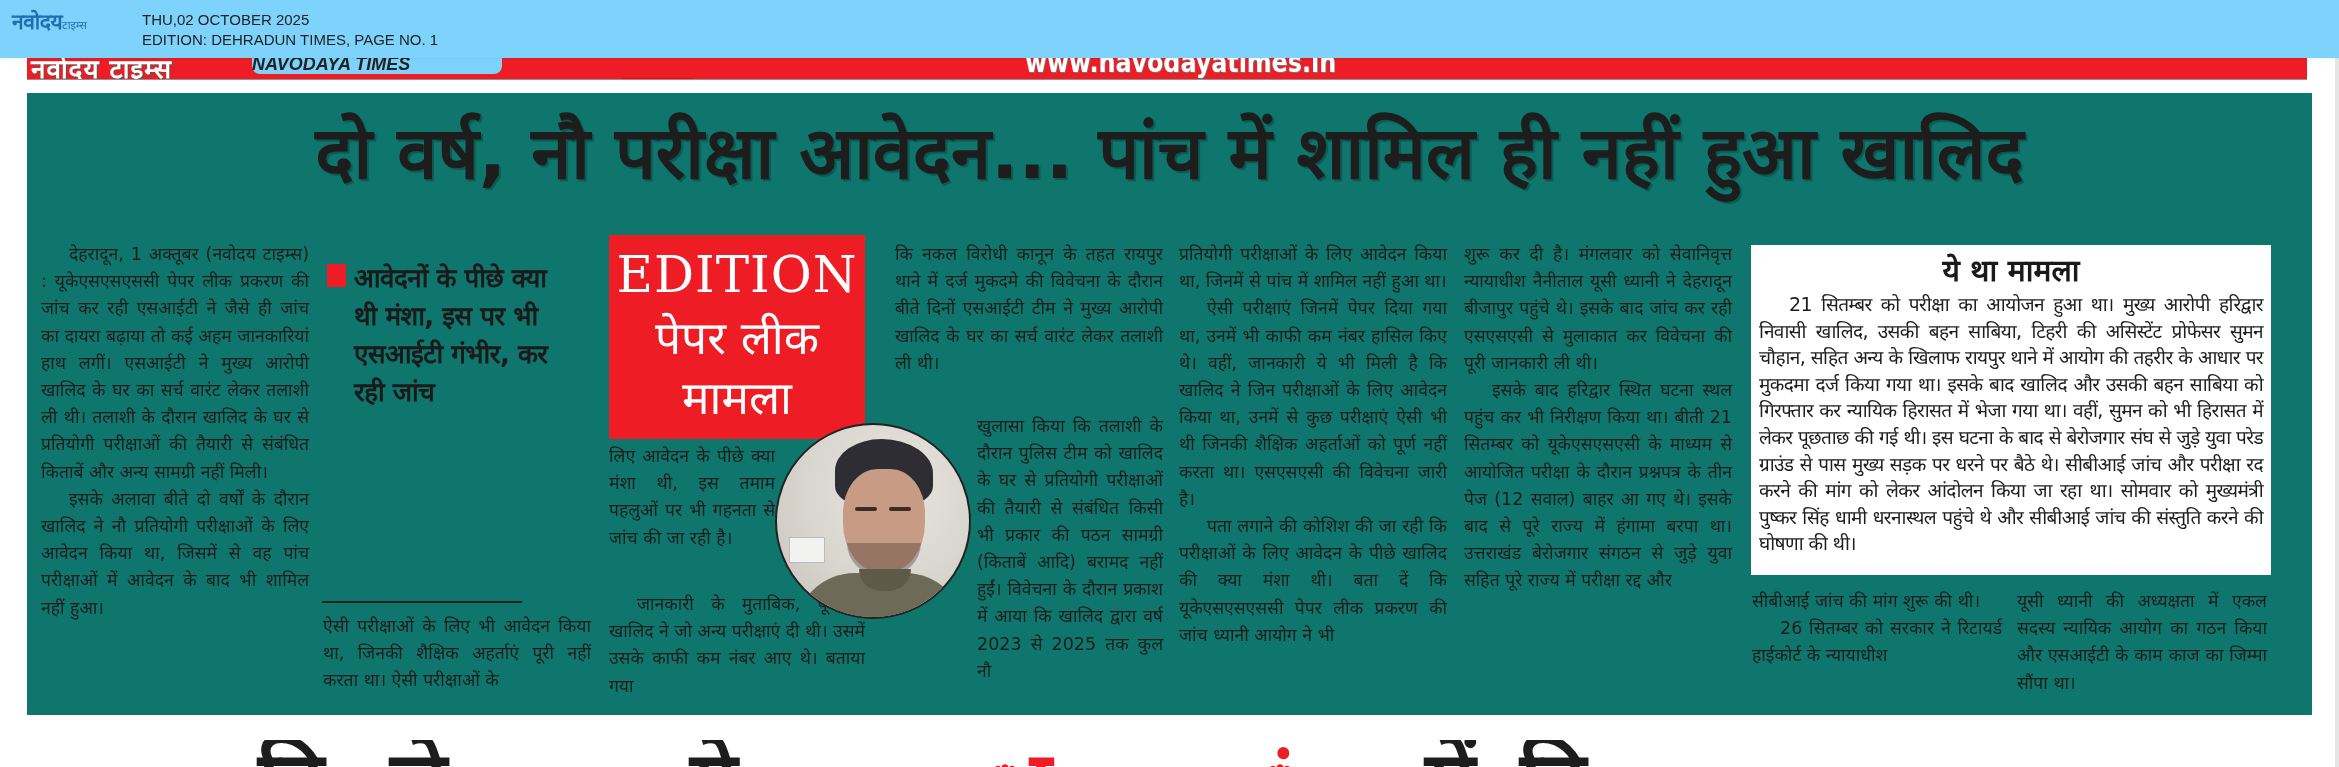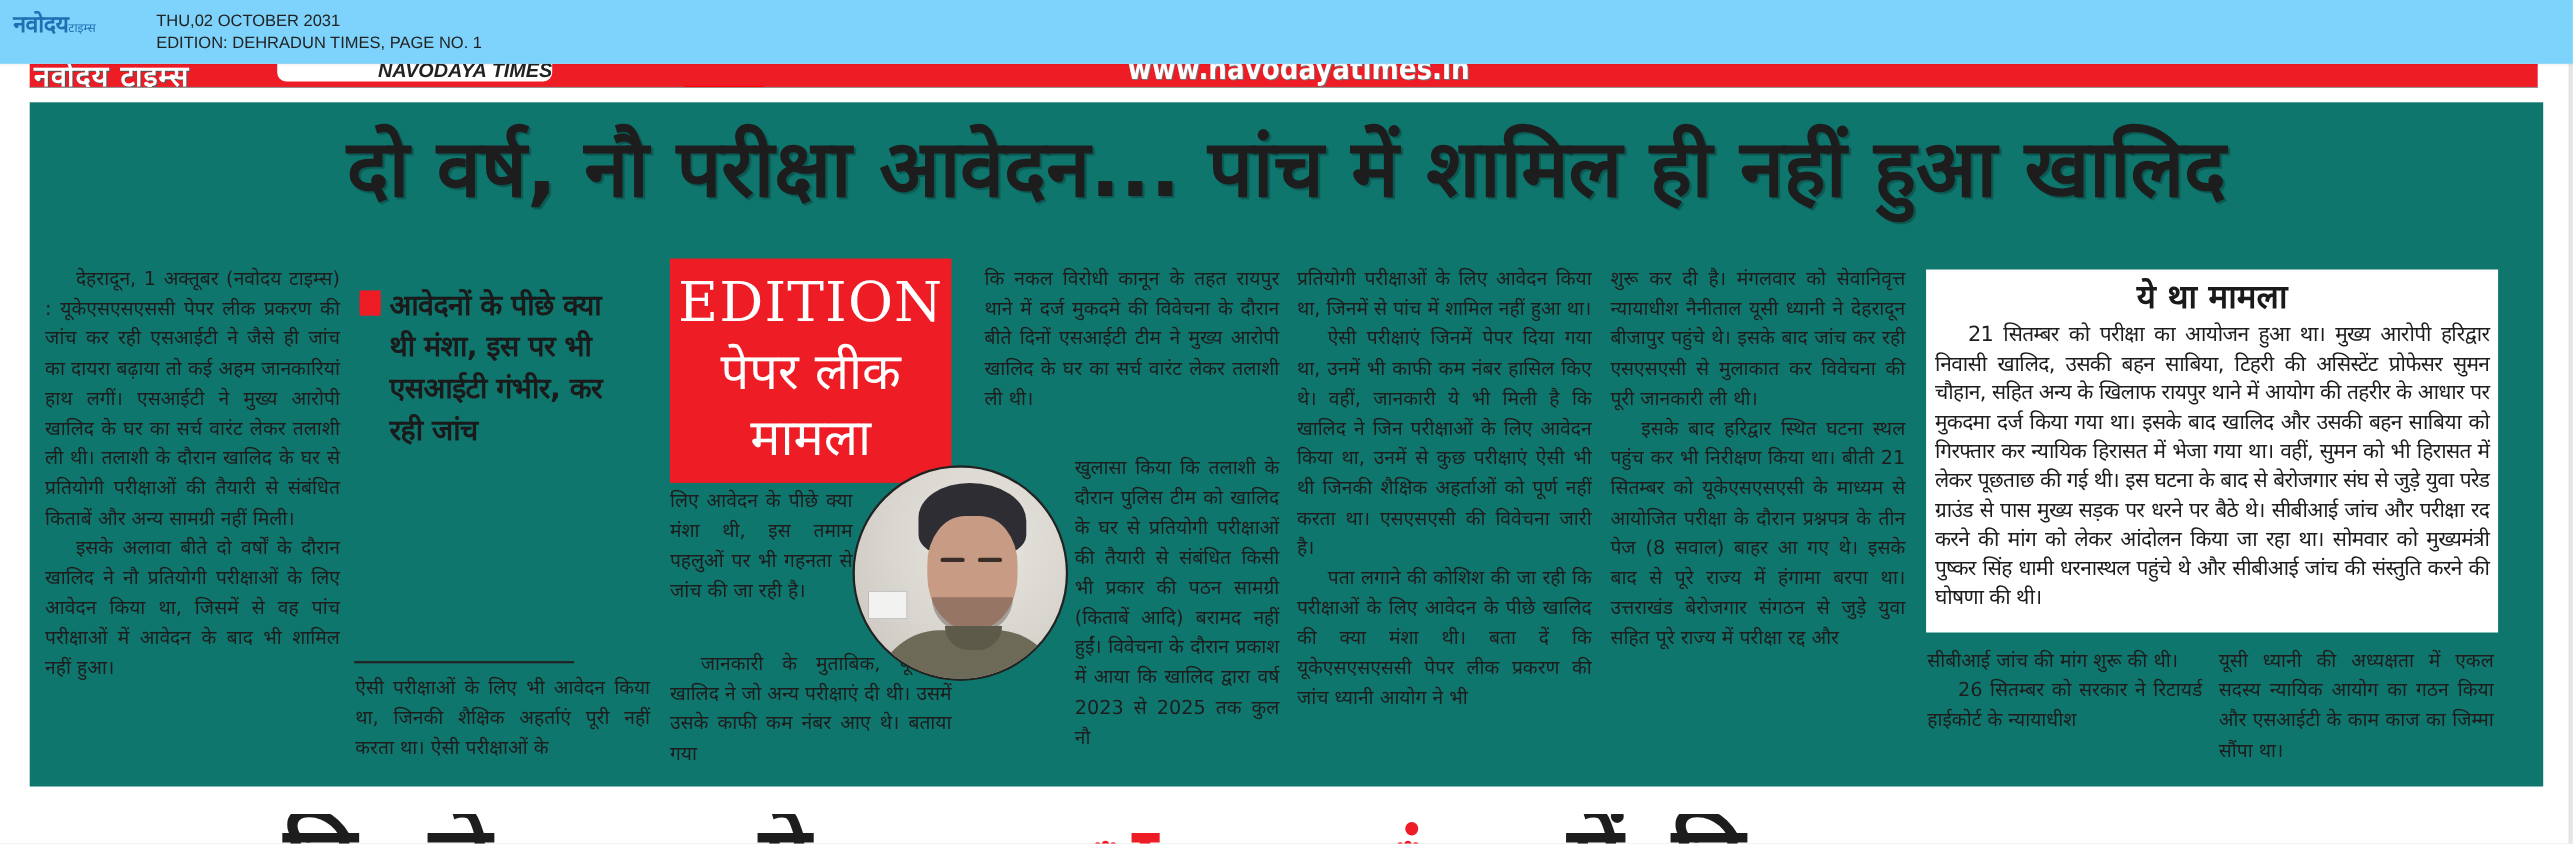--- a/index.html
+++ b/index.html
@@ -24,21 +24,21 @@
     position: absolute; left: 27px; top: 58px; width: 2280px; height: 22px;
     background: #ee1c25; border-bottom: 1px solid #9a8f8f; overflow: hidden;
   }
   .masthead-brand {
     position: absolute; left: 4px; top: -8px;
     font-family: "DejaVu Sans", sans-serif; font-weight: bold; font-size: 26px;
     color: #fff; text-shadow: 1px 1px 0 #555; letter-spacing: 1px;
   }
   .masthead-pill {
     position: absolute; left: 225px; top: -12px; width: 250px; height: 28px;
-    background: #ffffff; border-radius: 8px; text-align: right;
+    background: #7dd3fc; border-radius: 8px; text-align: left;
     font-family: "Liberation Sans", sans-serif; font-style: italic; font-weight: bold;
     font-size: 18px; line-height: 36px; color: #222;
   }
   .masthead-url {
     position: absolute; left: 998px; top: -12px;
     font-family: "DejaVu Sans", sans-serif; font-weight: bold; font-size: 28px;
     color: #fff; text-shadow: 1px 1px 0 #777; transform: scaleX(0.85); transform-origin: left;
   }
   .masthead-underline { position: absolute; left: 622px; top: 78px; width: 72px; height: 1px; background: #ff0000; z-index: 3; }
 
@@ -123,21 +123,21 @@
   .next-headline .red { color: #ee1c25; }
 </style>
 </head>
 <body>
 
 <div class="viewer-header">
   <div class="viewer-logo">
     <span>नवोदय</span><span class="sub">टाइम्स</span>
   </div>
   <div class="viewer-meta">
-    <div>THU,02 OCTOBER 2031</div>
+    <div>THU,02 OCTOBER 2025</div>
     <div>EDITION: DEHRADUN TIMES, PAGE NO. 1</div>
   </div>
 </div>
 
 <div class="masthead">
   <div class="masthead-brand">नवोदय टाइम्स</div>
   <div class="masthead-pill">NAVODAYA TIMES</div>
   <div class="masthead-url">www.navodayatimes.in</div>
 </div>
 <div class="masthead-underline"></div>
@@ -197,21 +197,21 @@
   </div>
 
   <div class="col" style="left:1152px; top:148px; width:268px;">
     <p>प्रतियोगी परीक्षाओं के लिए आवेदन किया था, जिनमें से पांच में शामिल नहीं हुआ था।</p>
     <p class="indent">ऐसी परीक्षाएं जिनमें पेपर दिया गया था, उनमें भी काफी कम नंबर हासिल किए थे। वहीं, जानकारी ये भी मिली है कि खालिद ने जिन परीक्षाओं के लिए आवेदन किया था, उनमें से कुछ परीक्षाएं ऐसी भी थी जिनकी शैक्षिक अहर्ताओं को पूर्ण नहीं करता था। एसएसएसी की विवेचना जारी है।</p>
     <p class="indent">पता लगाने की कोशिश की जा रही कि परीक्षाओं के लिए आवेदन के पीछे खालिद की क्या मंशा थी। बता दें कि यूकेएसएसएससी पेपर लीक प्रकरण की जांच ध्यानी आयोग ने भी</p>
   </div>
 
   <div class="col" style="left:1437px; top:148px; width:268px;">
     <p>शुरू कर दी है। मंगलवार को सेवानिवृत्त न्यायाधीश नैनीताल यूसी ध्यानी ने देहरादून बीजापुर पहुंचे थे। इसके बाद जांच कर रही एसएसएसी से मुलाकात कर विवेचना की पूरी जानकारी ली थी।</p>
-    <p class="indent">इसके बाद हरिद्वार स्थित घटना स्थल पहुंच कर भी निरीक्षण किया था। बीती 21 सितम्बर को यूकेएसएसएसी के माध्यम से आयोजित परीक्षा के दौरान प्रश्नपत्र के तीन पेज (8 सवाल) बाहर आ गए थे। इसके बाद से पूरे राज्य में हंगामा बरपा था। उत्तराखंड बेरोजगार संगठन से जुड़े युवा सहित पूरे राज्य में परीक्षा रद्द और</p>
+    <p class="indent">इसके बाद हरिद्वार स्थित घटना स्थल पहुंच कर भी निरीक्षण किया था। बीती 21 सितम्बर को यूकेएसएसएसी के माध्यम से आयोजित परीक्षा के दौरान प्रश्नपत्र के तीन पेज (12 सवाल) बाहर आ गए थे। इसके बाद से पूरे राज्य में हंगामा बरपा था। उत्तराखंड बेरोजगार संगठन से जुड़े युवा सहित पूरे राज्य में परीक्षा रद्द और</p>
   </div>
 
   <div class="sidebar-box">
     <div class="sidebar-title">ये था मामला</div>
     <div class="sidebar-body">21 सितम्बर को परीक्षा का आयोजन हुआ था। मुख्य आरोपी हरिद्वार निवासी खालिद, उसकी बहन साबिया, टिहरी की असिस्टेंट प्रोफेसर सुमन चौहान, सहित अन्य के खिलाफ रायपुर थाने में आयोग की तहरीर के आधार पर मुकदमा दर्ज किया गया था। इसके बाद खालिद और उसकी बहन साबिया को गिरफ्तार कर न्यायिक हिरासत में भेजा गया था। वहीं, सुमन को भी हिरासत में लेकर पूछताछ की गई थी। इस घटना के बाद से बेरोजगार संघ से जुड़े युवा परेड ग्राउंड से पास मुख्य सड़क पर धरने पर बैठे थे। सीबीआई जांच और परीक्षा रद करने की मांग को लेकर आंदोलन किया जा रहा था। सोमवार को मुख्यमंत्री पुष्कर सिंह धामी धरनास्थल पहुंचे थे और सीबीआई जांच की संस्तुति करने की घोषणा की थी।</div>
   </div>
 
   <div class="col" style="left:1725px; top:495px; width:250px;">
     <p>सीबीआई जांच की मांग शुरू की थी।</p>
     <p class="indent">26 सितम्बर को सरकार ने रिटायर्ड हाईकोर्ट के न्यायाधीश</p>

